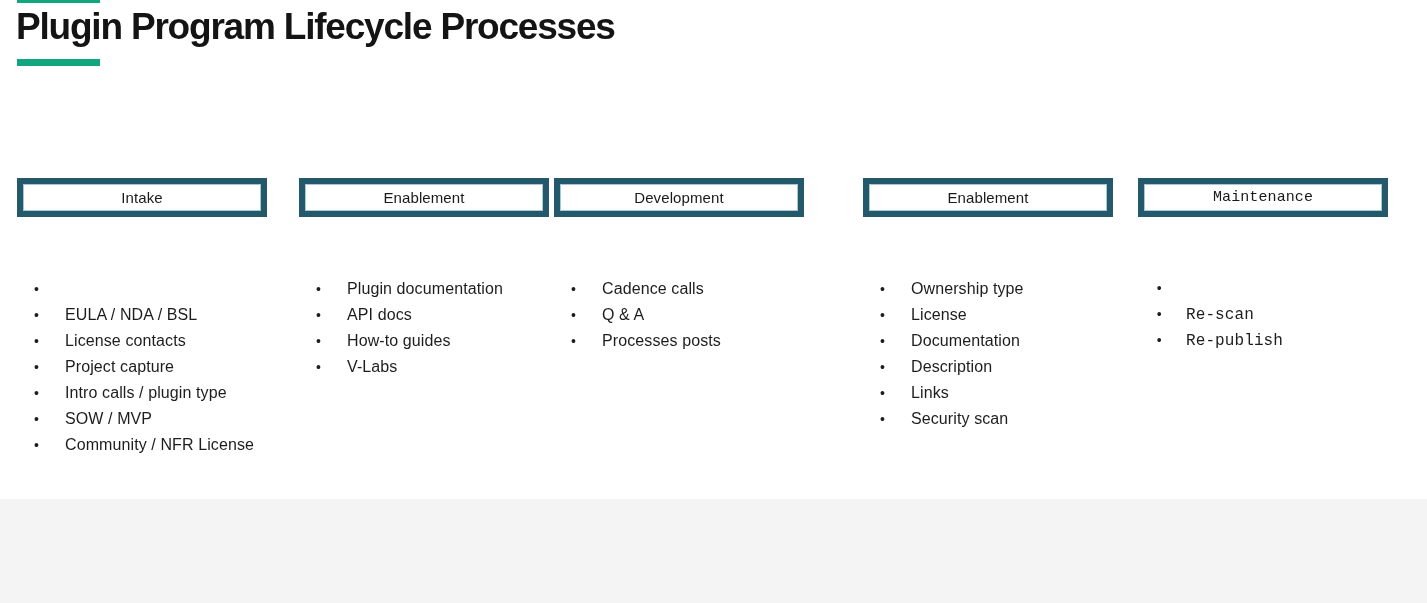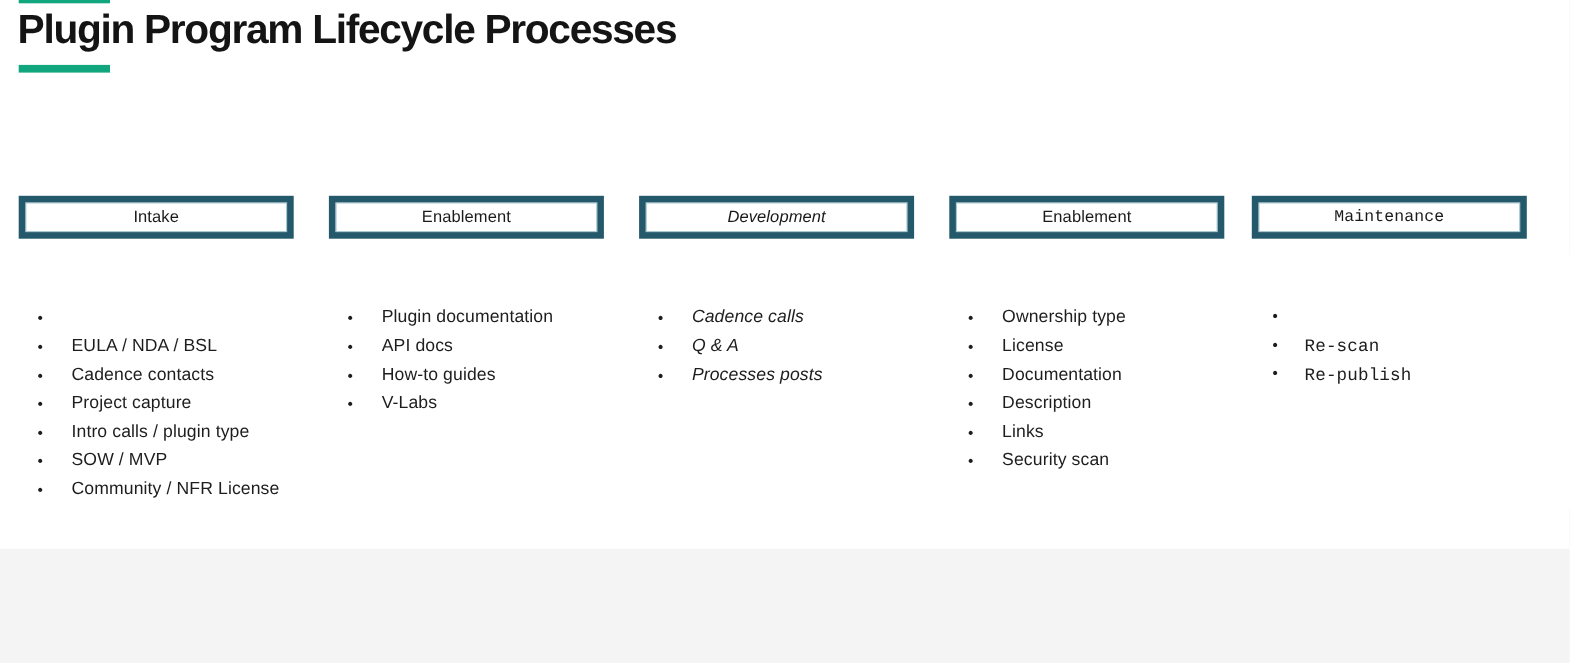--- a/index.html
+++ b/index.html
@@ -49,21 +49,21 @@
     <ul class="items">
       <li class="item">
           <span class="dot">•</span>
         </li>
       <li class="item">
           <span class="dot">•</span>
           <span class="txt">EULA / NDA / BSL</span>
         </li>
       <li class="item">
           <span class="dot">•</span>
-          <span class="txt">Cadence contacts</span>
+          <span class="txt">License contacts</span>
         </li>
       <li class="item">
           <span class="dot">•</span>
           <span class="txt">Project capture</span>
         </li>
       <li class="item">
           <span class="dot">•</span>
           <span class="txt">Intro calls / plugin type</span>
         </li>
       <li class="item">
@@ -94,21 +94,21 @@
           <span class="dot">•</span>
           <span class="txt">How-to guides</span>
         </li>
       <li class="item">
           <span class="dot">•</span>
           <span class="txt">V-Labs</span>
         </li>
     </ul>
   </div>
 
-  <div class="column" style="left:581px;font-style:italic;">
+  <div class="column" style="left:554px;">
     <div class="header-box">
       <span>Development</span>
     </div>
     <ul class="items">
       <li class="item">
           <span class="dot">•</span>
           <span class="txt">Cadence calls</span>
         </li>
       <li class="item">
           <span class="dot">•</span>

